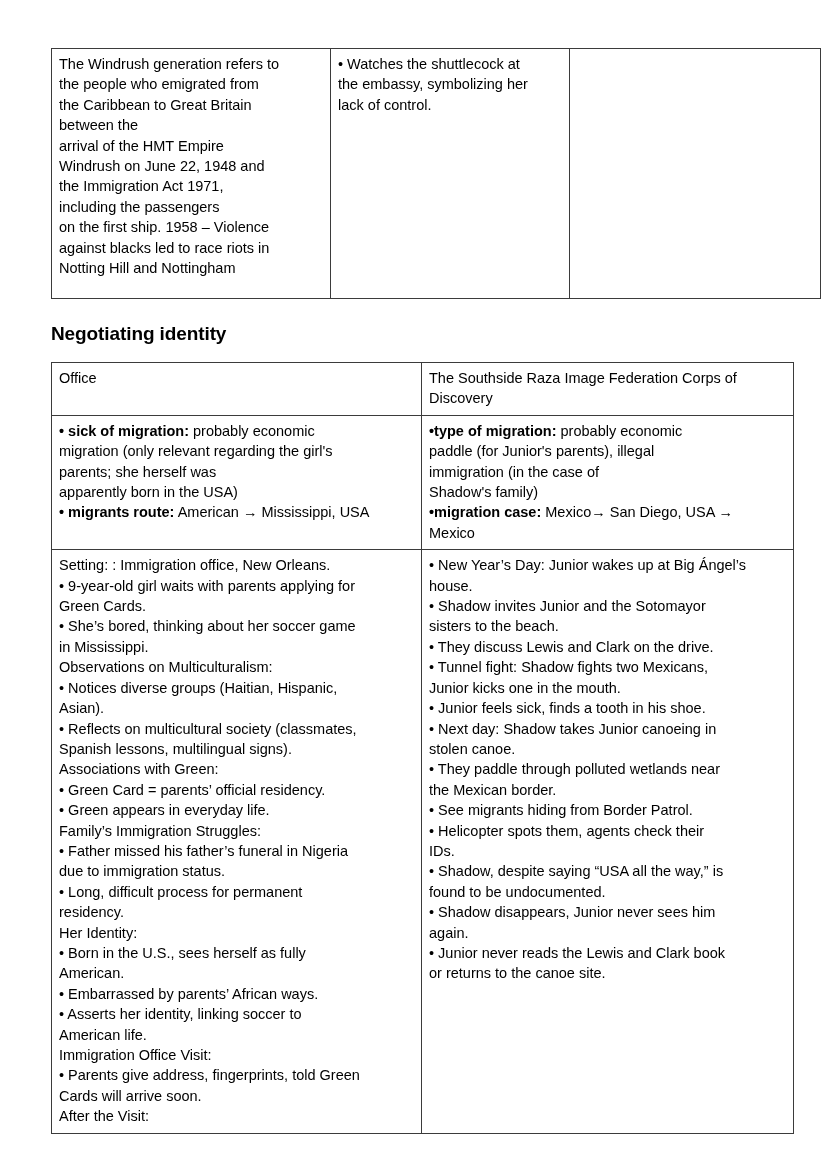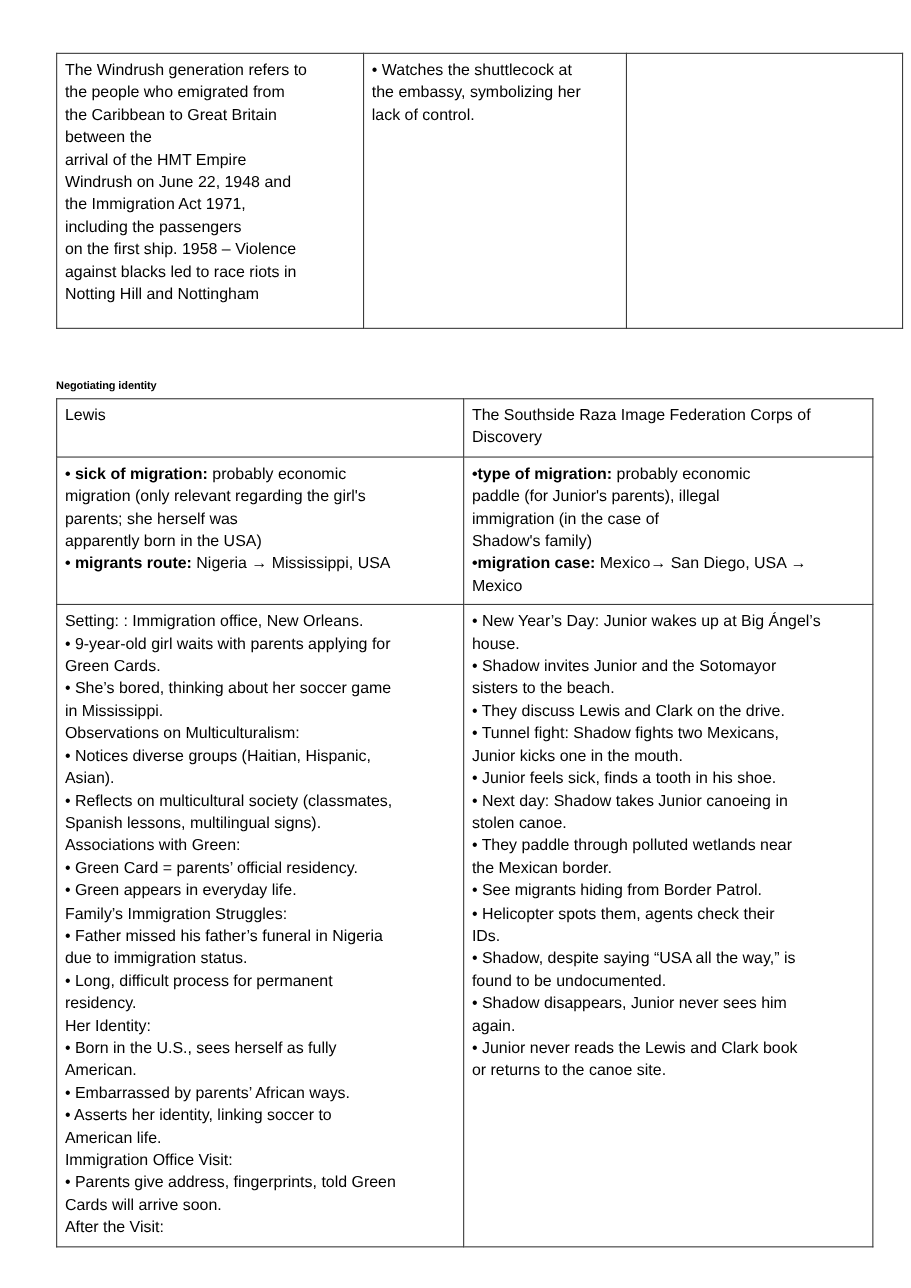--- a/index.html
+++ b/index.html
@@ -54,22 +54,22 @@
   }
   #table-windrush td { height: 238px; }
   .t1-c1 { width: 265px; }
   .t1-c2 { width: 225px; }
   .t1-c3 { width: 237px; }
 
   
   #section-heading {
     position: absolute;
     left: 51px;
-    top: 342px;
-    font-size: 10px;
+    top: 324px;
+    font-size: 19px;
     font-weight: bold;
     line-height: 20px;
     letter-spacing: -0.1px;
   }
 
   
   #table-negotiating {
     left: 51px;
     top: 362px;
     width: 714px;
@@ -115,34 +115,34 @@
     </tbody>
   </table>
 
   <div id="section-heading">Negotiating identity</div>
 
   <table class="doc-table" id="table-negotiating">
     <tbody>
 
       <tr class="row-head">
         <td class="t2-c1">
-          <div class="cell-text">Lewis</div>
+          <div class="cell-text">Office</div>
         </td>
         <td class="t2-c2">
           <div class="cell-text">The Southside Raza Image Federation Corps of Discovery</div>
         </td>
       </tr>
 
       <tr class="row-migration">
         <td class="t2-c1">
           <div class="cell-text"><span class="bold">• sick of migration:</span><span> probably economic
 migration (only relevant regarding the girl's
 parents; she herself was
 apparently born in the USA)
-</span><span class="bold">• migrants route:</span><span> Nigeria → Mississippi, USA</span></div>
+</span><span class="bold">• migrants route:</span><span> American → Mississippi, USA</span></div>
         </td>
         <td class="t2-c2">
           <div class="cell-text"><span class="bold">•type of migration:</span><span> probably economic
 paddle (for Junior's parents), illegal
 immigration (in the case of
 Shadow's family)
 </span><span class="bold">•migration case:</span><span> Mexico→ San Diego, USA →
 Mexico</span></div>
         </td>
       </tr>

